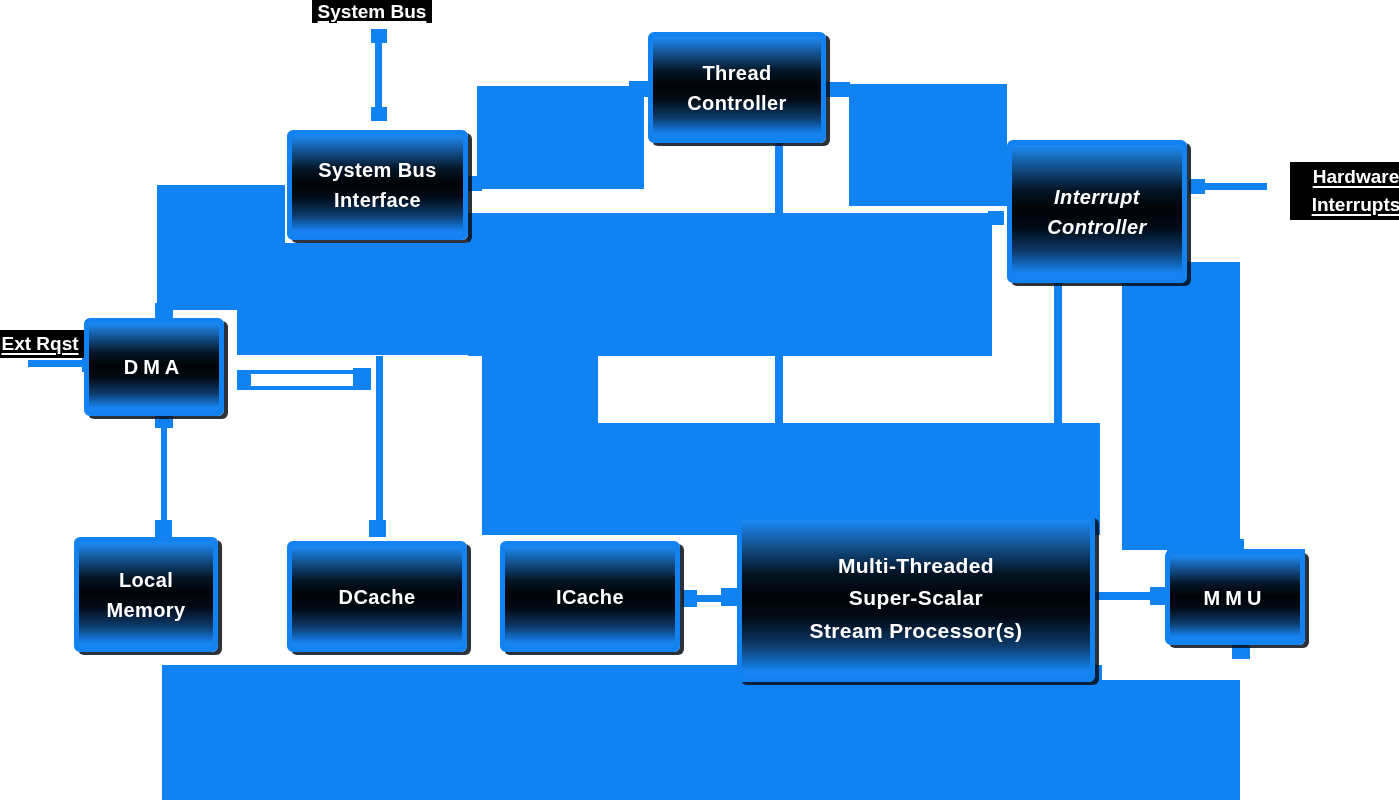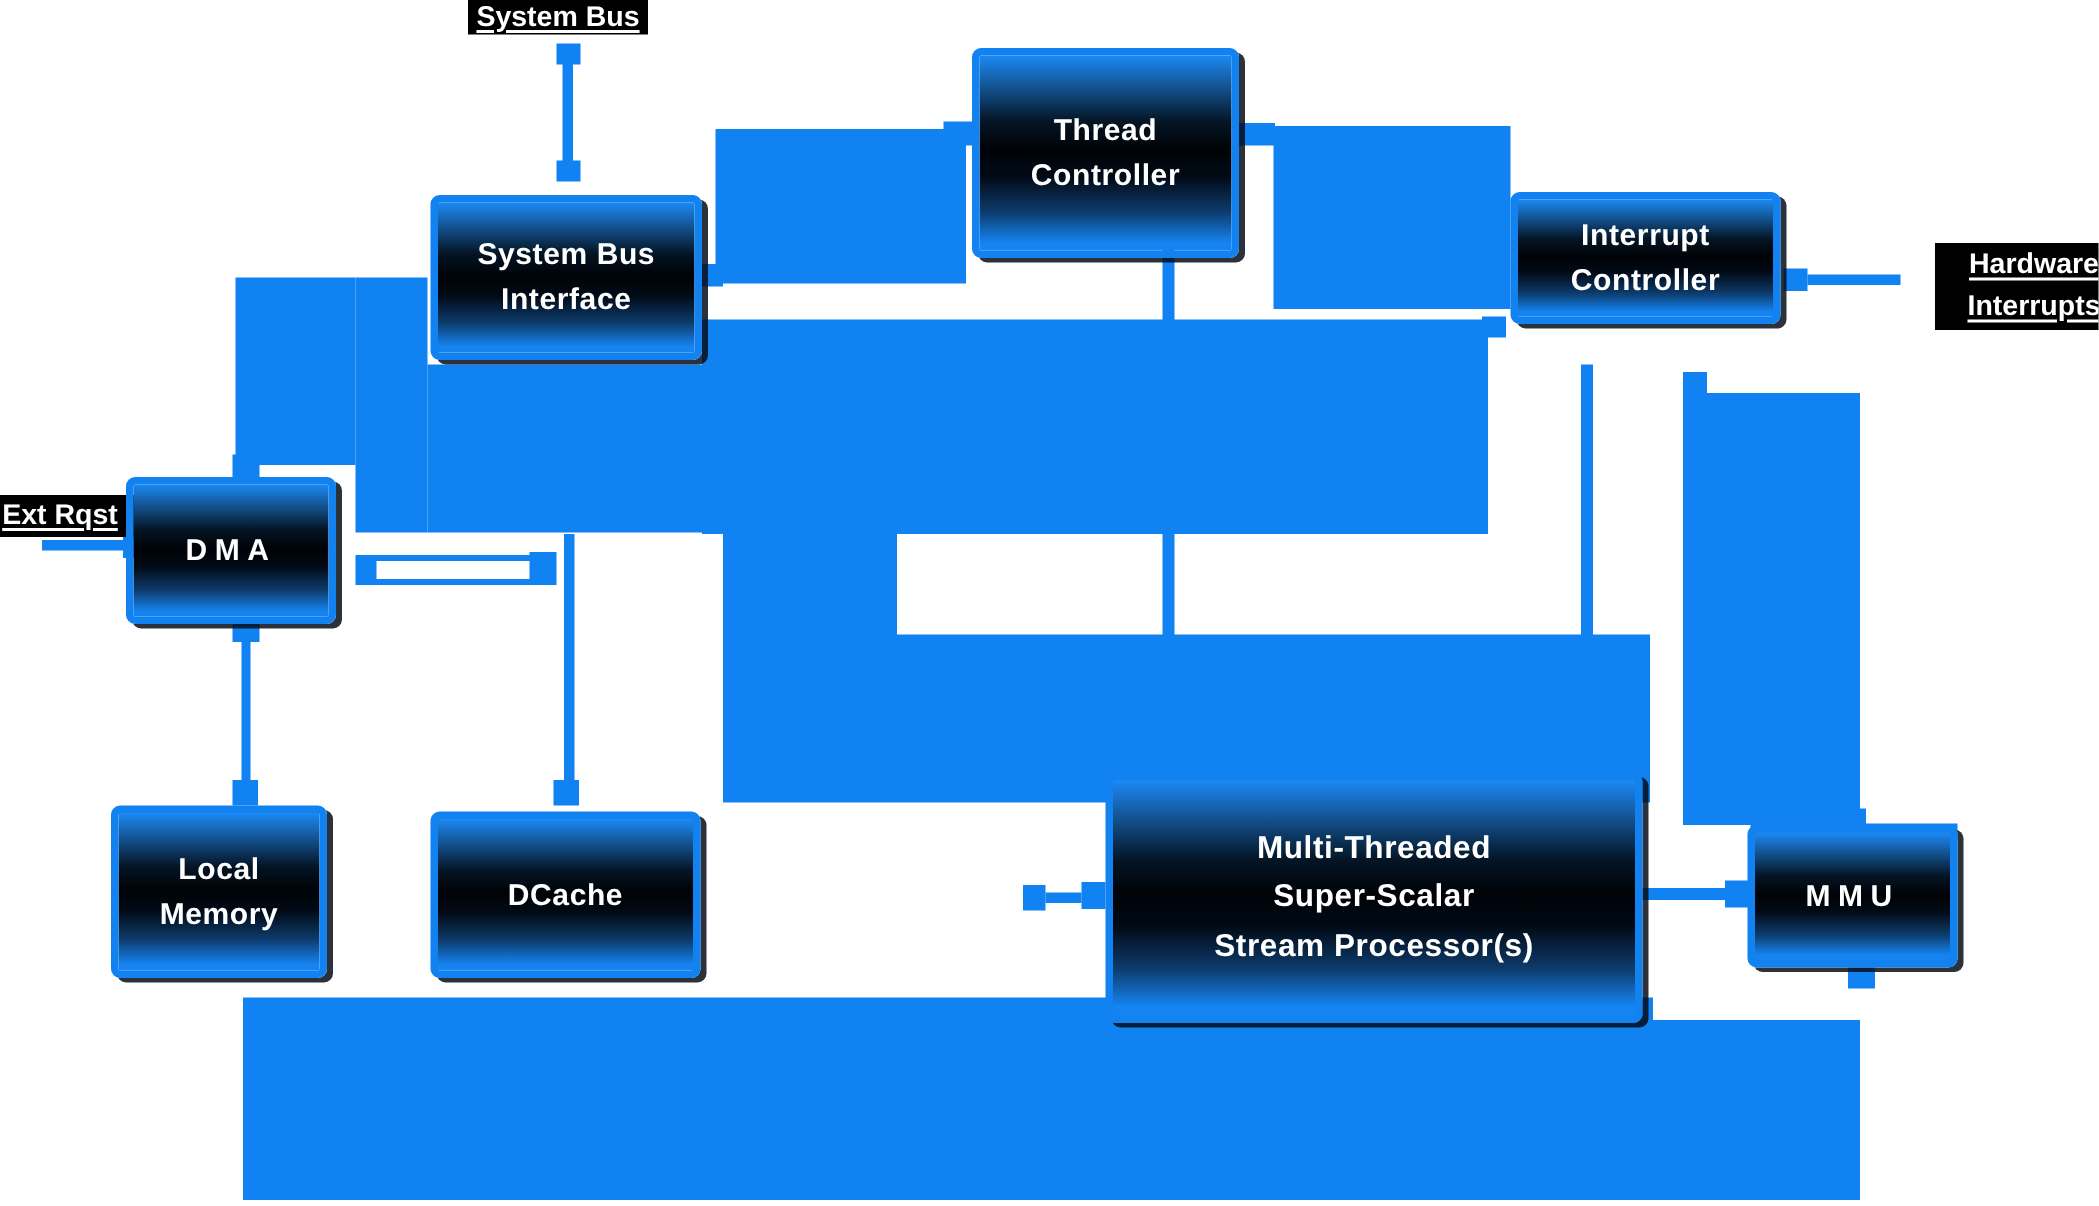--- a/index.html
+++ b/index.html
@@ -107,36 +107,37 @@
   <div class="bus" style="left:1095px;top:592px;width:58px;height:8px;"></div>
   <div class="bus" style="left:1150px;top:587px;width:17px;height:18px;"></div>
 
   <div class="lbl" style="left:312px;top:0px;width:120px;height:23px;">System Bus</div>
 
   <div class="lbl" style="left:-16px;top:330px;width:112px;height:28px;">Ext Rqst</div>
 
   <div class="lbl" style="left:1290px;top:162px;width:132px;height:58px;">Hardware
 Interrupts</div>
 
-  <div class="box" style="left:648px;top:32px;width:178px;height:140px;">Thread
+  <div class="box" style="left:648px;top:32px;width:178px;height:111px;">Thread
 Controller</div>
 
   <div class="box" style="left:287px;top:130px;width:181px;height:110px;">System Bus
 Interface</div>
 
-  <div class="box" style="left:1007px;top:128px;width:180px;height:88px;">Interrupt
+  <div class="box" style="left:1007px;top:140px;width:180px;height:143px;font-style:italic;">Interrupt
 Controller</div>
 
   <div class="box wide" style="left:84px;top:318px;width:140px;height:98px;">DMA</div>
 
   <div class="box" style="left:74px;top:537px;width:144px;height:115px;">Local
 Memory</div>
 
   <div class="box" style="left:287px;top:541px;width:180px;height:111px;">DCache</div>
 
+  <div class="box" style="left:500px;top:541px;width:180px;height:111px;">ICache</div>
 
   <div class="box sp" style="left:737px;top:515px;width:358px;height:167px;">Multi-Threaded
 Super-Scalar
 Stream Processor(s)</div>
 
   <div class="box wide" style="left:1165px;top:550px;width:140px;height:95px;">MMU</div>
 
 </div>
 
 </body></html>

